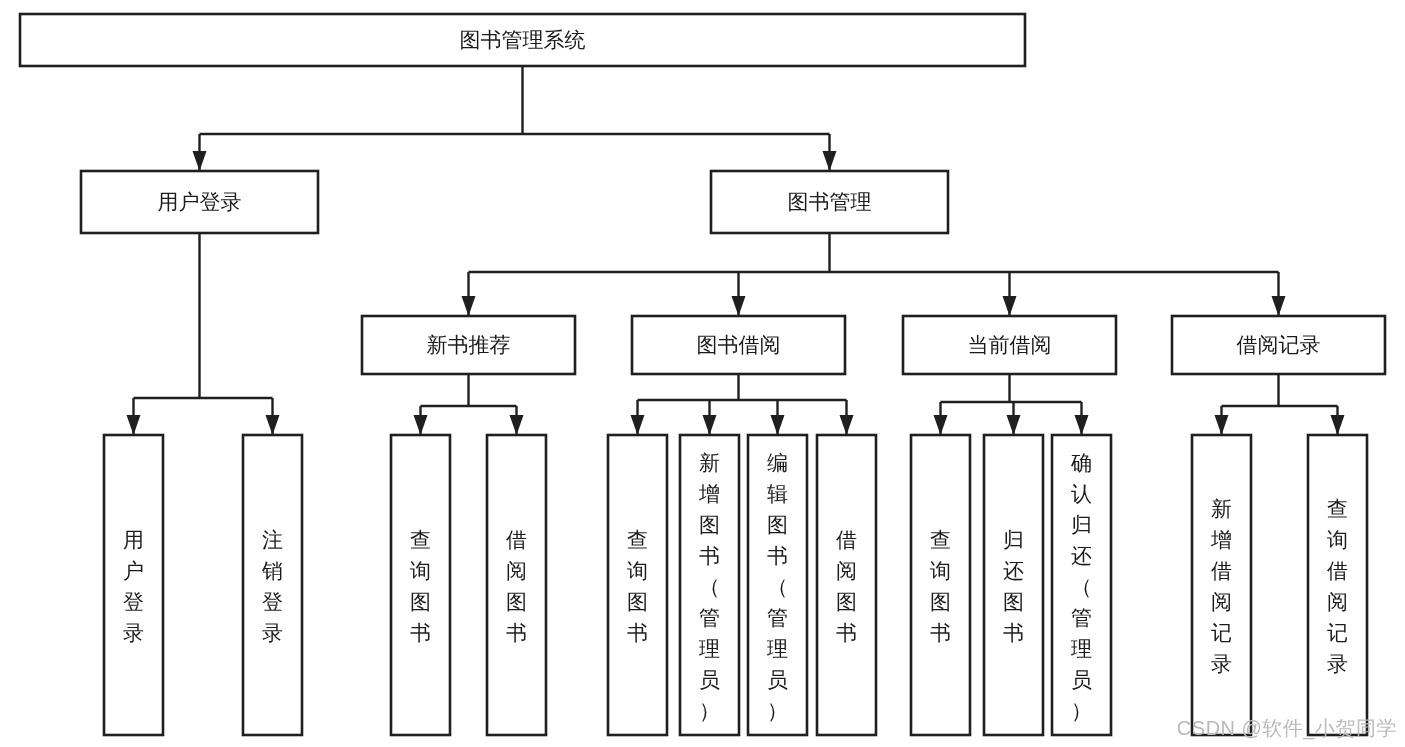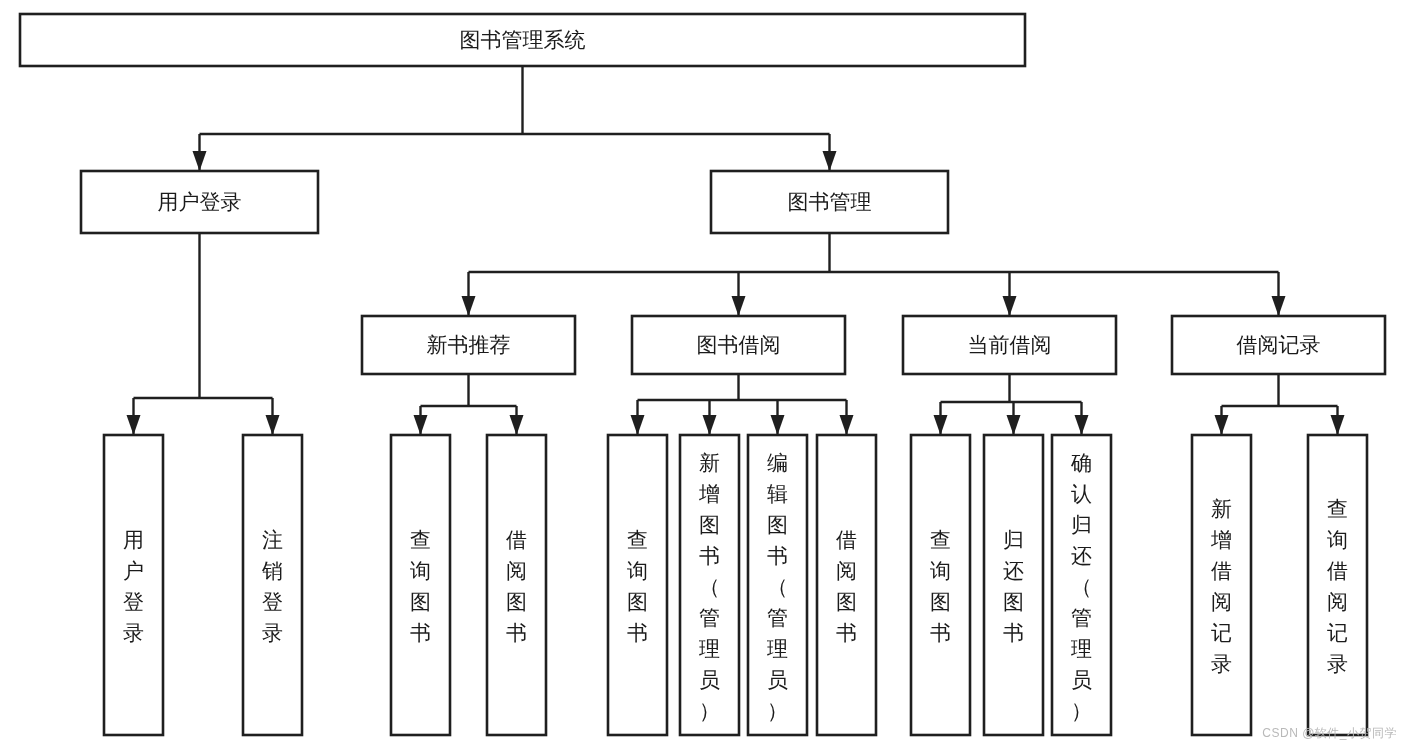--- a/index.html
+++ b/index.html
@@ -53,21 +53,21 @@
     font-family: "Liberation Sans", "DejaVu Sans", sans-serif;
     font-size: 21px;
     fill: #1b1b1b;
     text-anchor: middle;
   }
   .watermark-text {
     position: absolute;
     right: 8px;
     bottom: 5px;
     font-family: "Liberation Sans", "DejaVu Sans", sans-serif;
-    font-size: 12px;
+    font-size: 20px;
     color: #b9b9b9;
     white-space: nowrap;
     letter-spacing: 0.5px;
     user-select: none;
   }
 </style>
 </head>
 <body>
 
 <div id="diagram-root">

